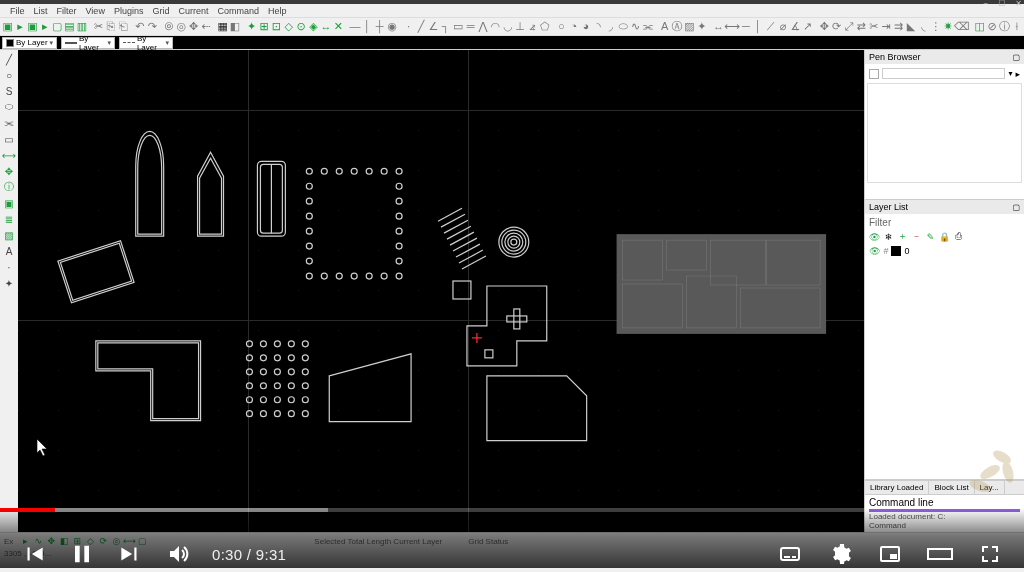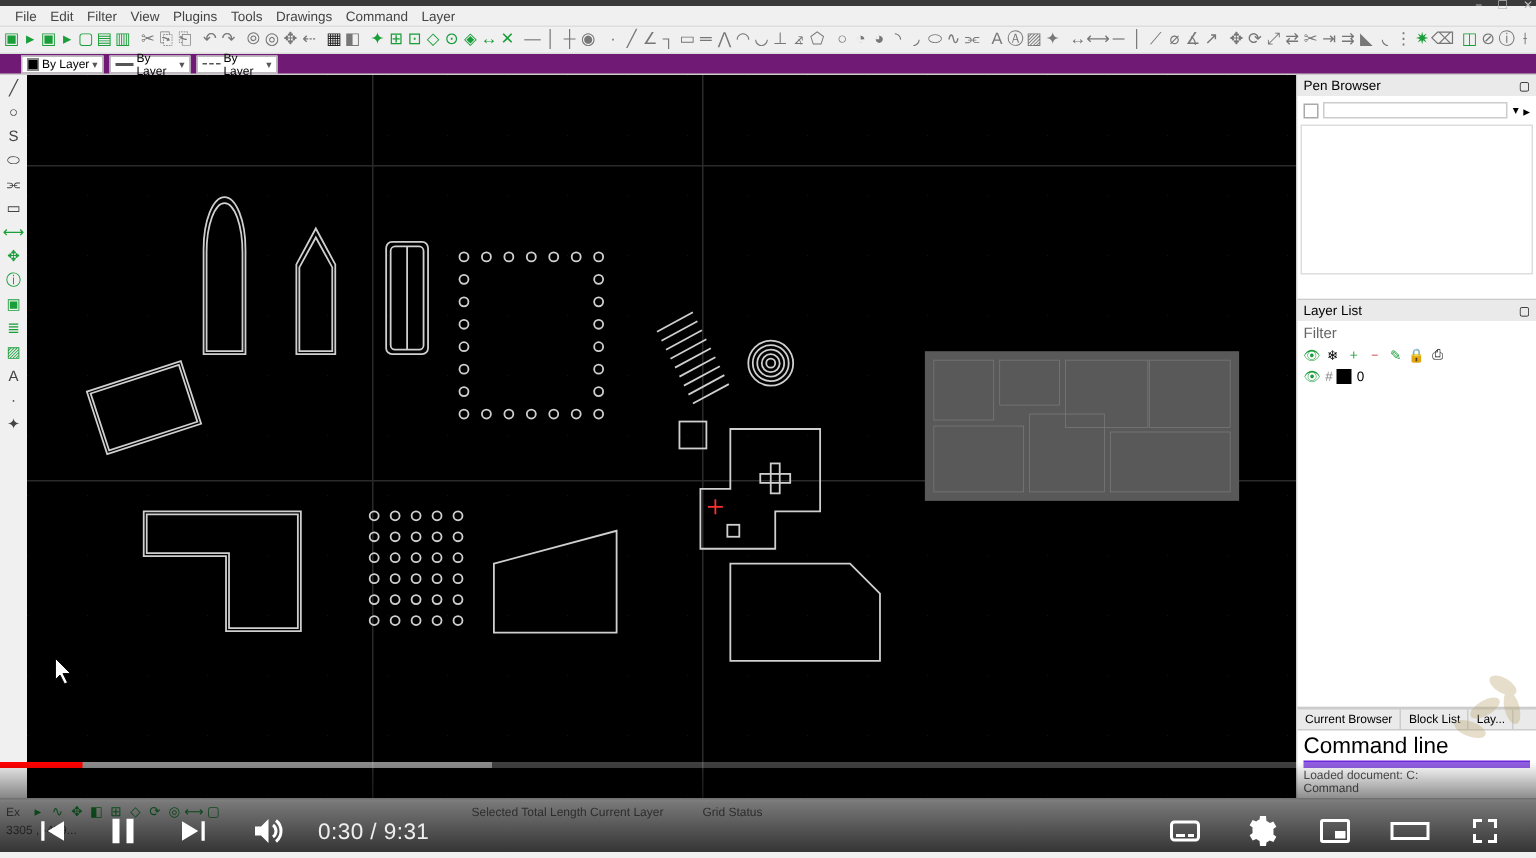--- a/index.html
+++ b/index.html
@@ -17,21 +17,21 @@
   .menubar span { padding: 0 4px; cursor: default; }
 
   
   .toolbar { height: 18px; background: #f0f0f0; border-bottom: 1px solid #ddd; display: flex; align-items: center; padding: 0 2px; gap: 1px; }
   .tbtn { width: 14px; height: 14px; display: flex; align-items: center; justify-content: center; font-size: 11px; line-height: 1; color: #1a9e3a; }
   .tbtn.gray { color: #777; }
   .tbtn.black { color: #222; }
   .tsep { width: 4px; height: 14px; }
 
   
-  .toolbar2 { height: 14px; background: #701a75; border-bottom: 1px solid #ccc; display: flex; align-items: center; gap: 4px; padding-left: 14px; font-size: 8px; }
+  .toolbar2 { height: 14px; background: #000000; border-bottom: 1px solid #ccc; display: flex; align-items: center; gap: 4px; padding-left: 2px; font-size: 8px; }
   .sel { display: inline-flex; align-items: center; gap: 2px; border: 1px solid #bbb; height: 12px; padding: 0 3px; background: #fff; }
   .sel .swatch { width: 8px; height: 8px; background: #000; border: 1px solid #888; }
   .sel .caret { font-size: 7px; color: #555; }
 
   
   .main { flex: 1; display: flex; min-height: 0; }
 
   
   .lefttools { width: 18px; background: #f0f0f0; display: flex; flex-direction: column; align-items: center; gap: 2px; padding-top: 2px; }
   .lefttools .lt { width: 14px; height: 14px; display:flex; align-items:center; justify-content:center; font-size:10px; color:#444; }
@@ -91,28 +91,28 @@
   <div class="titlebar">
     <div class="winbtns">
       <span>−</span>
       <span>☐</span>
       <span>✕</span>
     </div>
   </div>
 
   <div class="menubar">
     <span>File</span>
-    <span>Edit</span>
+    <span>List</span>
     <span>Filter</span>
     <span>View</span>
     <span>Plugins</span>
-    <span>Tools</span>
-    <span>Drawings</span>
+    <span>Grid</span>
+    <span>Current</span>
     <span>Command</span>
-    <span>Layer</span>
+    <span>Help</span>
   </div>
 
   <div class="toolbar">
     <div class="tbtn">▣</div>
     <div class="tbtn">▸</div>
     <div class="tbtn">▣</div>
     <div class="tbtn">▸</div>
     <div class="tbtn">▢</div>
     <div class="tbtn">▤</div>
     <div class="tbtn">▥</div>
@@ -438,27 +438,27 @@
       <svg class="flower" width="60" height="60">
         <g fill="#b8a36a">
             <ellipse cx="42" cy="15" rx="10" ry="5" transform="rotate(30 42 15)"></ellipse>
             <ellipse cx="48" cy="30" rx="11" ry="5" transform="rotate(75 48 30)"></ellipse>
             <ellipse cx="30" cy="30" rx="11" ry="5" transform="rotate(-30 30 30)"></ellipse>
             <ellipse cx="20" cy="44" rx="11" ry="5" transform="rotate(20 20 44)"></ellipse>
           </g>
       </svg>
 
       <div class="tabs">
-        <span>Current Browser</span>
+        <span>Library Loaded</span>
         <span>Block List</span>
         <span>Lay...</span>
       </div>
 
       <div class="cmdline">
-        <div style="font-size:15px;border-bottom:5px solid #6d28d9;padding-bottom:1px">Command line</div>
+        <div style="font-size:10px;border-bottom:3px solid #6d28d9;padding-bottom:1px">Command line</div>
         <div class="line">Loaded document: C:</div>
         <div class="line">Command</div>
       </div>
     </div>
 
   </div>
 
   <div class="bottombar">
     <div class="row">
       <span>Ex</span>

